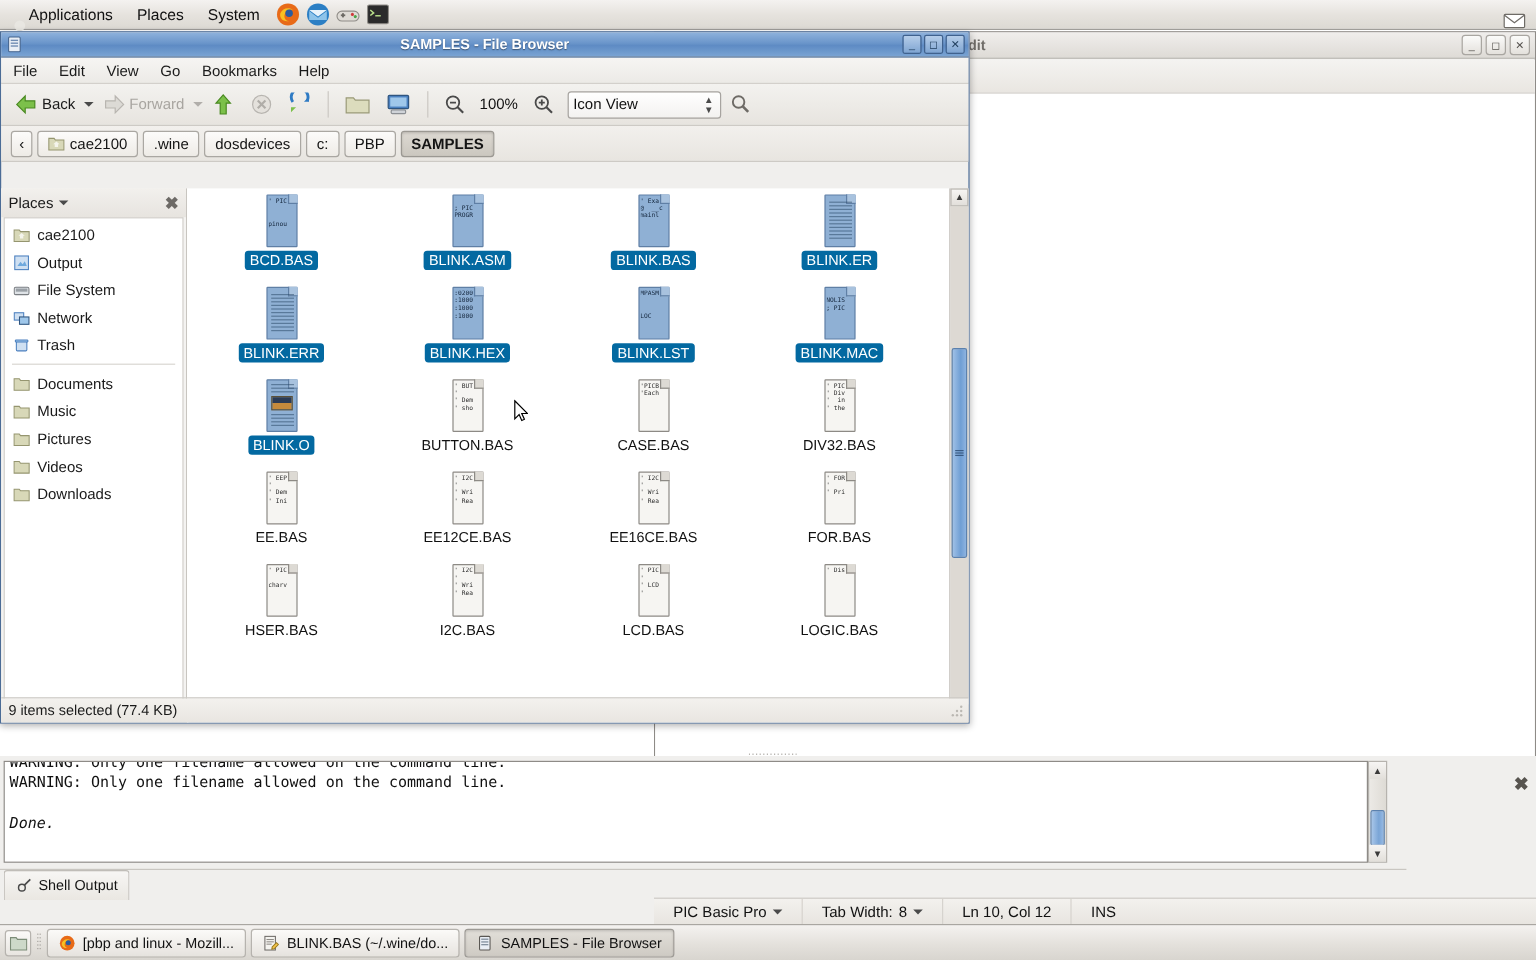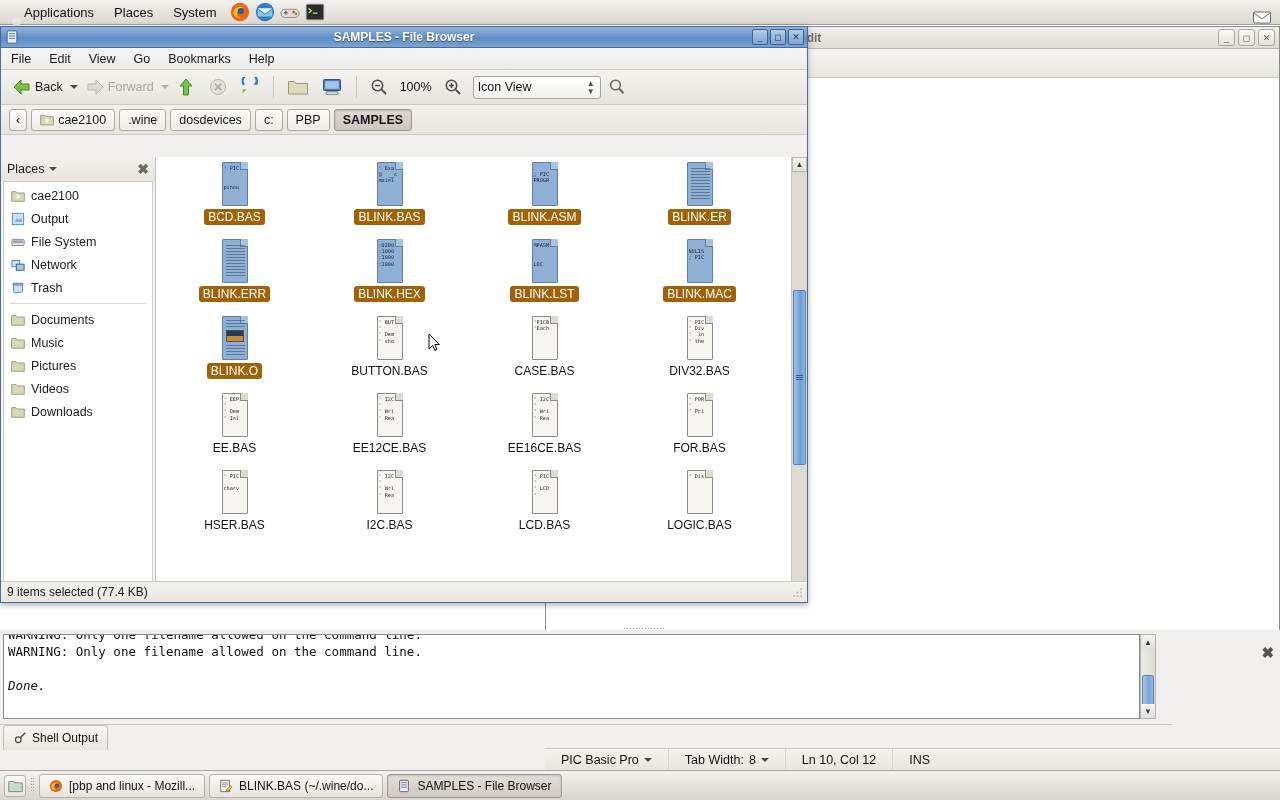--- a/index.html
+++ b/index.html
@@ -120,21 +120,21 @@
   
   #iconpane{ flex:1; position:relative; background:#ffffff; border-left:1px solid #fff; }
   #iconscroll{ position:absolute; left:0; top:0; right:17px; bottom:0; overflow:hidden; }
   #icongrid{ position:relative; width:100%; padding-top:0px; }
   .irow{ display:flex; }
   .icell{ width:155px; height:77px; display:flex; flex-direction:column;
      align-items:center; justify-content:flex-start; padding-top:4px; }
   .icell.clip{ height:20px; justify-content:flex-end; padding-top:0; }
   .fname{ font-size:12px; color:#111; margin-top:2px; padding:1px 4px; border-radius:3px;
      white-space:nowrap; }
-  .fname.sel{ background:#a16207; color:#ffffff; }
+  .fname.sel{ background:#0369a1; color:#ffffff; }
 
   .fileicon{ width:38px; height:46px; position:relative; }
   .fileicon .page{ position:absolute; left:6px; top:1px; width:26px; height:44px;
      background:#f6f5f2; border:1px solid #8d8a85; border-radius:1px; }
   .fileicon.sel .page{ background:#8fb0d4; border-color:#5f7fa5; }
   .fileicon .fold{ position:absolute; right:6px; top:1px; width:8px; height:8px;
      background:#dddad4; border-left:1px solid #8d8a85; border-bottom:1px solid #8d8a85; }
   .fileicon.sel .fold{ background:#a8c2de; border-color:#5f7fa5; }
   .prev{ position:absolute; left:8px; top:4px; width:23px; height:38px;
      font-family:"DejaVu Sans Mono", monospace; font-size:5.2px; line-height:6.2px;
@@ -539,35 +539,35 @@
 
 
 pinou</span>
                   </span>
                   <span class="fname sel">BCD.BAS</span>
                 </div>
                 <div class="icell">
                   <span class="fileicon sel">
                     <span class="page"></span>
                     <span class="fold"></span>
+                    <span class="prev">
+; PIC
+PROGR</span>
+                  </span>
+                  <span class="fname sel">BLINK.ASM</span>
+                </div>
+                <div class="icell">
+                  <span class="fileicon sel">
+                    <span class="page"></span>
+                    <span class="fold"></span>
                     <span class="prev">' Exa
 @  __c
 mainl</span>
                   </span>
                   <span class="fname sel">BLINK.BAS</span>
-                </div>
-                <div class="icell">
-                  <span class="fileicon sel">
-                    <span class="page"></span>
-                    <span class="fold"></span>
-                    <span class="prev">
-; PIC
-PROGR</span>
-                  </span>
-                  <span class="fname sel">BLINK.ASM</span>
                 </div>
                 <div class="icell">
                   <span class="fileicon sel">
                     <span class="page"></span>
                     <span class="fold"></span>
                     <span class="lines">
                       <i></i>
                       <i></i>
                       <i></i>
                       <i></i>

